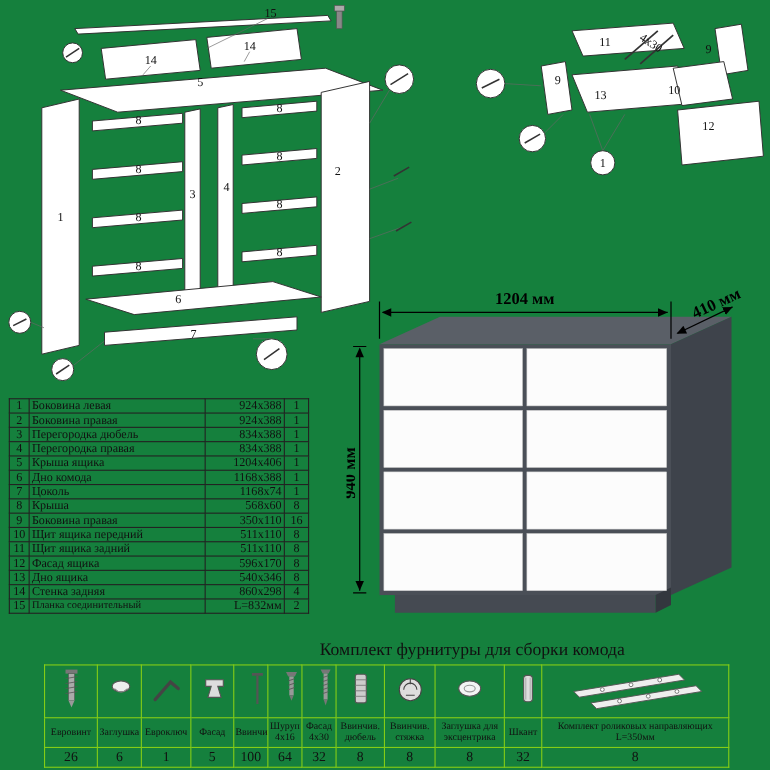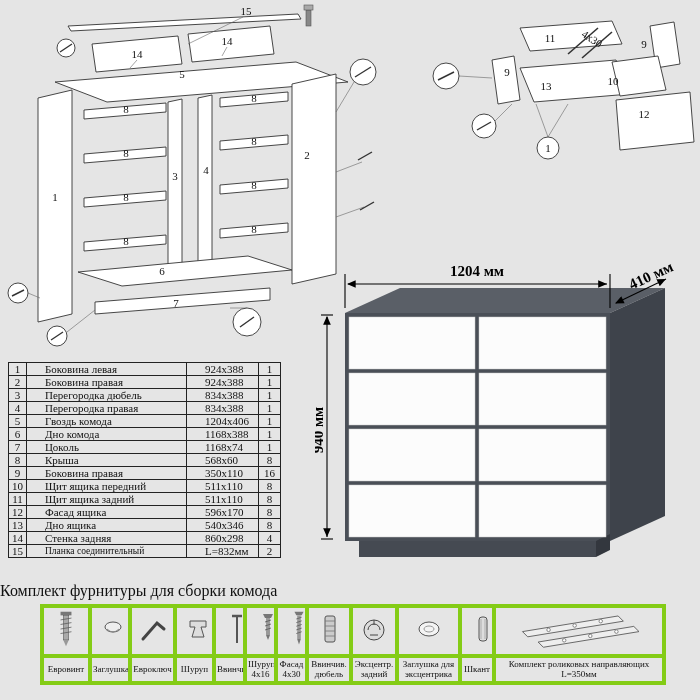--- a/index.html
+++ b/index.html
@@ -1,30 +1,30 @@
 <!DOCTYPE html>
 <html><head>
 <meta charset="utf-8">
 <style>
   *{box-sizing:border-box;margin:0;padding:0}
   html,body{width:700px;height:700px;background:#fff;overflow:hidden;
     font-family:"Liberation Serif",serif;color:#111}
-  .page{position:relative;width:700px;height:700px;background:#e5e5e5}
+  .page{position:relative;width:700px;height:700px;background:#15803d}
   .abs{position:absolute}
   svg text.co{font-family:"Liberation Serif",serif;font-size:11px;fill:#111;text-anchor:middle}
   svg text.dim{font-family:"Liberation Serif",serif;font-size:15px;font-weight:bold;fill:#000;text-anchor:middle}
   #parts-table{border-collapse:collapse;table-layout:fixed;width:272px;font-size:11px}
-  #parts-table td{border:1px solid #222;padding:0 18px;height:13px;line-height:12px;
+  #parts-table td{border:1px solid #222;padding:0 2px;height:13px;line-height:12px;
     overflow:hidden;white-space:nowrap}
   #parts-table .pt-num,#parts-table .pt-qty{text-align:center;padding:0}
-  #parts-table .pt-size{text-align:left}
+  #parts-table .pt-size{text-align:right}
   #parts-table .small{font-size:9.5px}
-  .hw-title{left:0;top:582px;width:568px;text-align:left;font-size:16px}
+  .hw-title{left:0;top:582px;width:568px;text-align:right;font-size:16px}
   #hardware-table{border-collapse:collapse;table-layout:fixed;width:622px}
-  #hardware-table td{border:4px solid #84cc16;text-align:center;vertical-align:middle;padding:1px;overflow:hidden}
+  #hardware-table td{border:1px solid #84cc16;text-align:center;vertical-align:middle;padding:1px;overflow:hidden}
   #hardware-table .hw-icon-cell{height:42px}
   #hardware-table .hw-label-cell{font-size:9px;line-height:1.1;height:27px}
   #hardware-table .hw-qty-cell{font-size:12.5px;height:16px}
 </style>
 </head>
 <body>
 
 <div class="page">
 
   <svg class="abs" style="left:0;top:2px" width="385" height="358" viewBox="0 0 385 358">
@@ -208,21 +208,21 @@
           <td class="pt-qty">1</td>
         </tr>
         <tr>
           <td class="pt-num">4</td>
           <td class="pt-name">Перегородка правая</td>
           <td class="pt-size">834x388</td>
           <td class="pt-qty">1</td>
         </tr>
         <tr>
           <td class="pt-num">5</td>
-          <td class="pt-name">Гвоздь комода</td>
+          <td class="pt-name">Крыша ящика</td>
           <td class="pt-size">1204x406</td>
           <td class="pt-qty">1</td>
         </tr>
         <tr>
           <td class="pt-num">6</td>
           <td class="pt-name">Дно комода</td>
           <td class="pt-size">1168x388</td>
           <td class="pt-qty">1</td>
         </tr>
         <tr>
@@ -386,26 +386,40 @@
                 <circle cx="58" cy="36" r="2"></circle>
                 <circle cx="88" cy="31" r="2"></circle>
                 <circle cx="118" cy="26" r="2"></circle>
               </g>
             </svg></td>
         </tr>
       <tr id="hw-labels">
           <td class="hw-label-cell">Евровинт</td>
           <td class="hw-label-cell">Заглушка</td>
           <td class="hw-label-cell">Евроключ</td>
-          <td class="hw-label-cell">Шуруп</td>
+          <td class="hw-label-cell">Фасад</td>
           <td class="hw-label-cell">Ввинчив</td>
           <td class="hw-label-cell">Шуруп 4x16</td>
           <td class="hw-label-cell">Фасад 4x30</td>
           <td class="hw-label-cell">Ввинчив. дюбель</td>
-          <td class="hw-label-cell">Эксцентр. задний</td>
+          <td class="hw-label-cell">Ввинчив. стяжка</td>
           <td class="hw-label-cell">Заглушка для эксцентрика</td>
           <td class="hw-label-cell">Шкант</td>
           <td class="hw-label-cell">Комплект роликовых направляющих L=350мм</td>
         </tr>
+      <tr id="hw-qtys">
+          <td class="hw-qty-cell">26</td>
+          <td class="hw-qty-cell">6</td>
+          <td class="hw-qty-cell">1</td>
+          <td class="hw-qty-cell">5</td>
+          <td class="hw-qty-cell">100</td>
+          <td class="hw-qty-cell">64</td>
+          <td class="hw-qty-cell">32</td>
+          <td class="hw-qty-cell">8</td>
+          <td class="hw-qty-cell">8</td>
+          <td class="hw-qty-cell">8</td>
+          <td class="hw-qty-cell">32</td>
+          <td class="hw-qty-cell">8</td>
+        </tr>
     </tbody>
   </table>
 
 </div>
 
 </body></html>

